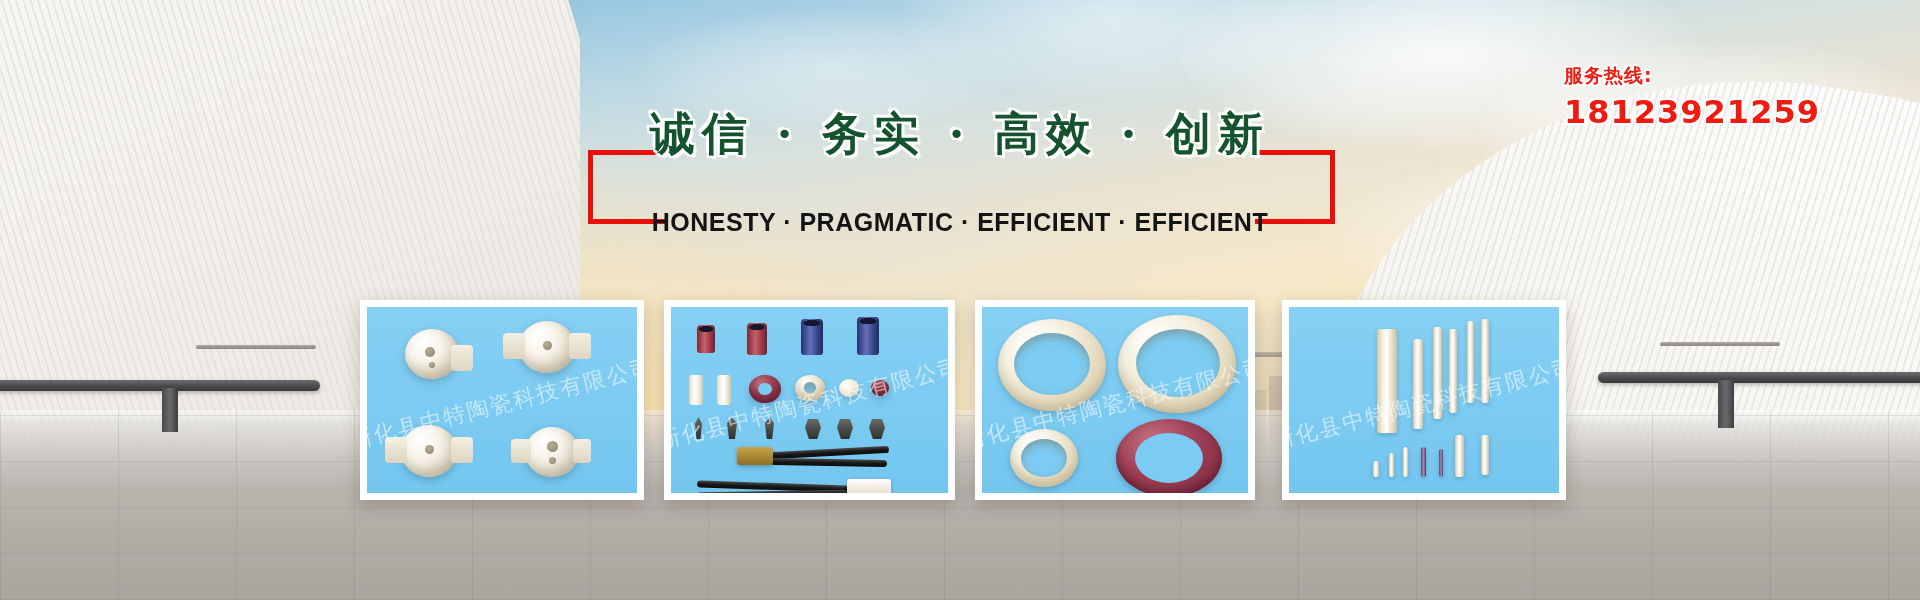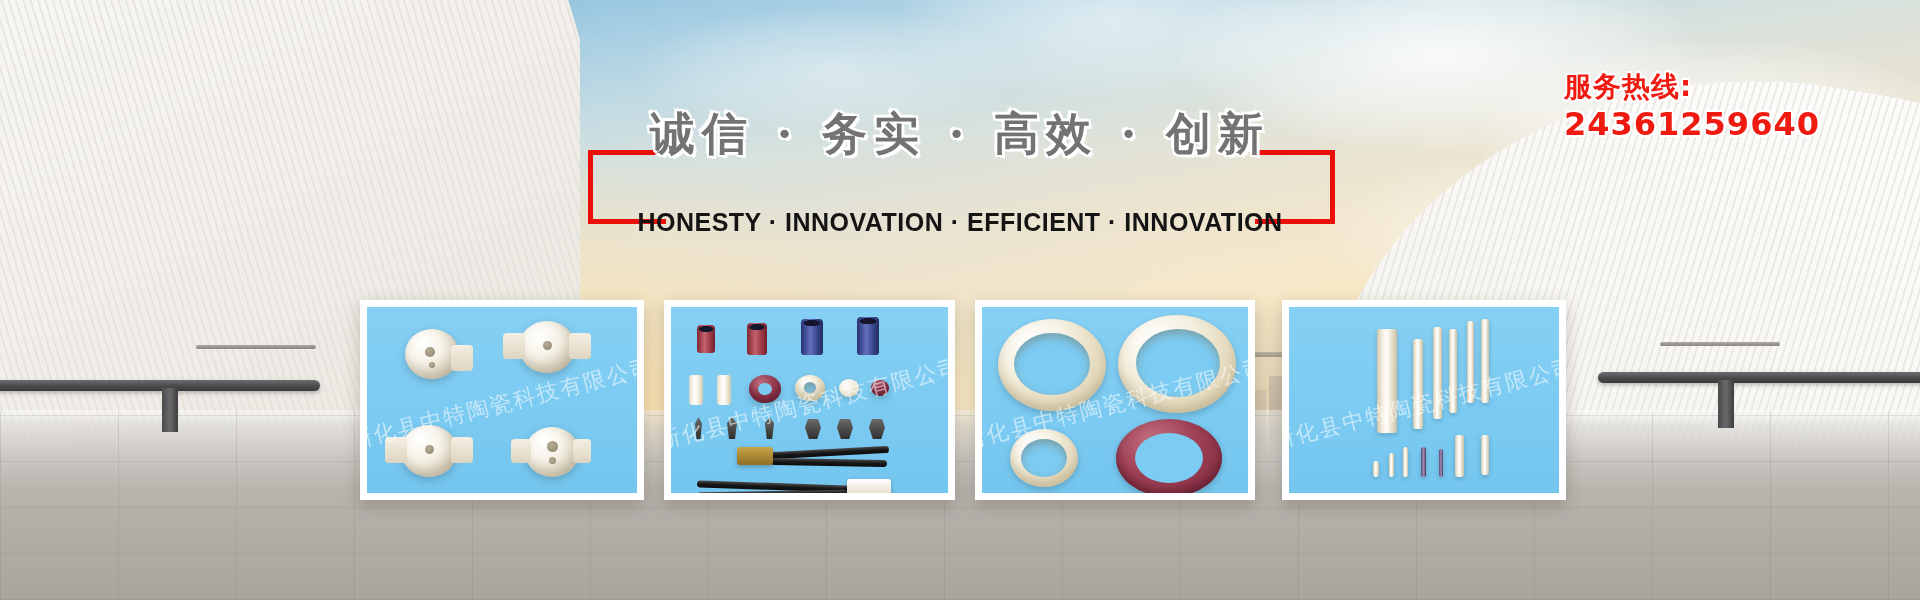--- a/index.html
+++ b/index.html
@@ -145,21 +145,21 @@
   .bracket .v { position:absolute; width:5px; background:#ea0f08; }
   .bracket .h { position:absolute; height:5px; background:#ea0f08; }
 
   .cn-line {
     position:absolute; left:0; right:0; top:104px;
     text-align:center;
     font-family:"DejaVu Serif","Liberation Serif",serif;
     font-weight:bold;
     font-size:45px;
     letter-spacing:7px;
-    color:#737373;
+    color:#14532d;
     text-shadow:
       2px 0 0 #fff, -2px 0 0 #fff, 0 2px 0 #fff, 0 -2px 0 #fff,
       2px 2px 0 #fff, -2px 2px 0 #fff, 2px -2px 0 #fff, -2px -2px 0 #fff,
       3px 3px 0 rgba(255,255,255,.9), -3px -3px 0 rgba(255,255,255,.9);
   }
 
   .en-line {
     position:absolute; left:0; right:0; top:208px;
     text-align:center;
     font-family:"Liberation Sans","DejaVu Sans",sans-serif;
@@ -172,21 +172,21 @@
   
   .contact { position:absolute; left:1564px; top:50px; width:340px; }
   .contact .l1, .contact .l2, .contact .l3 {
     color:#ef1b10; font-weight:bold; white-space:nowrap;
     text-shadow:
       1.6px 0 0 #fff,-1.6px 0 0 #fff,0 1.6px 0 #fff,0 -1.6px 0 #fff,
       1.6px 1.6px 0 #fff,-1.6px 1.6px 0 #fff,1.6px -1.6px 0 #fff,-1.6px -1.6px 0 #fff;
     font-family:"DejaVu Sans","Liberation Sans",sans-serif;
   }
   .contact .l1 { font-size:22px; letter-spacing:1px; line-height:26px; }
-  .contact .l2 { font-size:28px; letter-spacing:1px; margin-top:24px; line-height:26px; }
+  .contact .l2 { font-size:19px; letter-spacing:1px; margin-top:12px; line-height:26px; }
   .contact .l3 { font-size:32px; letter-spacing:1px; margin-top:6px; line-height:36px; }
 
   
   .panel {
     position:absolute;
     background:#ffffff;
     padding:7px;
     box-shadow:0 6px 16px rgba(80,70,55,.28);
   }
   .panel .photo {
@@ -350,26 +350,26 @@
       <div class="h" style="left:588px; top:219px; width:78px;"></div>
     </div>
 
     <div class="bracket">
       <div class="v" style="left:1330px; top:150px; height:74px;"></div>
       <div class="h" style="left:1255px; top:150px; width:80px;"></div>
       <div class="h" style="left:1255px; top:219px; width:80px;"></div>
     </div>
 
     <div class="cn-line">诚信 · 务实 · 高效 · 创新</div>
-    <div class="en-line">HONESTY · INNOVATION · EFFICIENT · INNOVATION</div>
+    <div class="en-line">HONESTY · PRAGMATIC · EFFICIENT · EFFICIENT</div>
   </div>
 
   <div class="contact">
     <div class="l2">服务热线:</div>
-    <div class="l3">24361259640</div>
+    <div class="l3">18123921259</div>
   </div>
 
   <div class="panel" style="left:360px; top:300px; width:284px; height:200px;">
     <div class="photo">
 
       <div class="holder" style="left:38px; top:22px; width:54px; height:50px;">
         <div class="pit" style="left:20px; top:18px; width:10px; height:10px;"></div>
         <div class="pit" style="left:24px; top:33px; width:6px; height:6px;"></div>
         <div class="tab" style="left:46px; top:16px; width:22px; height:26px;"></div>
       </div>

